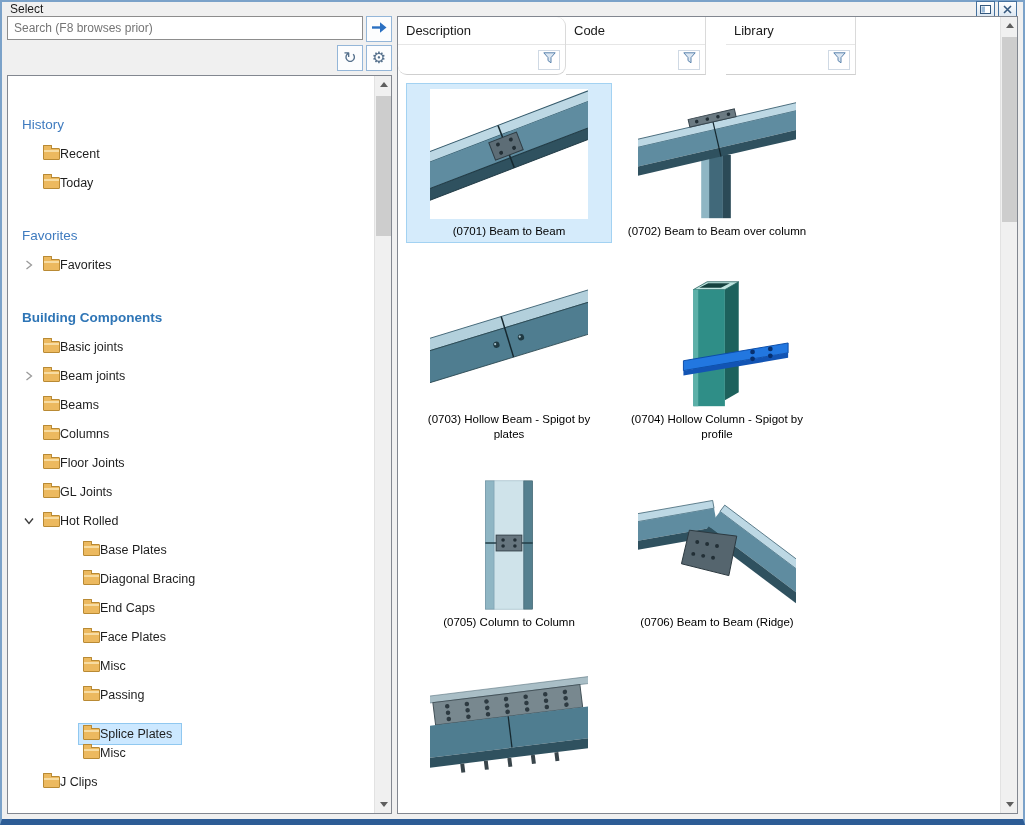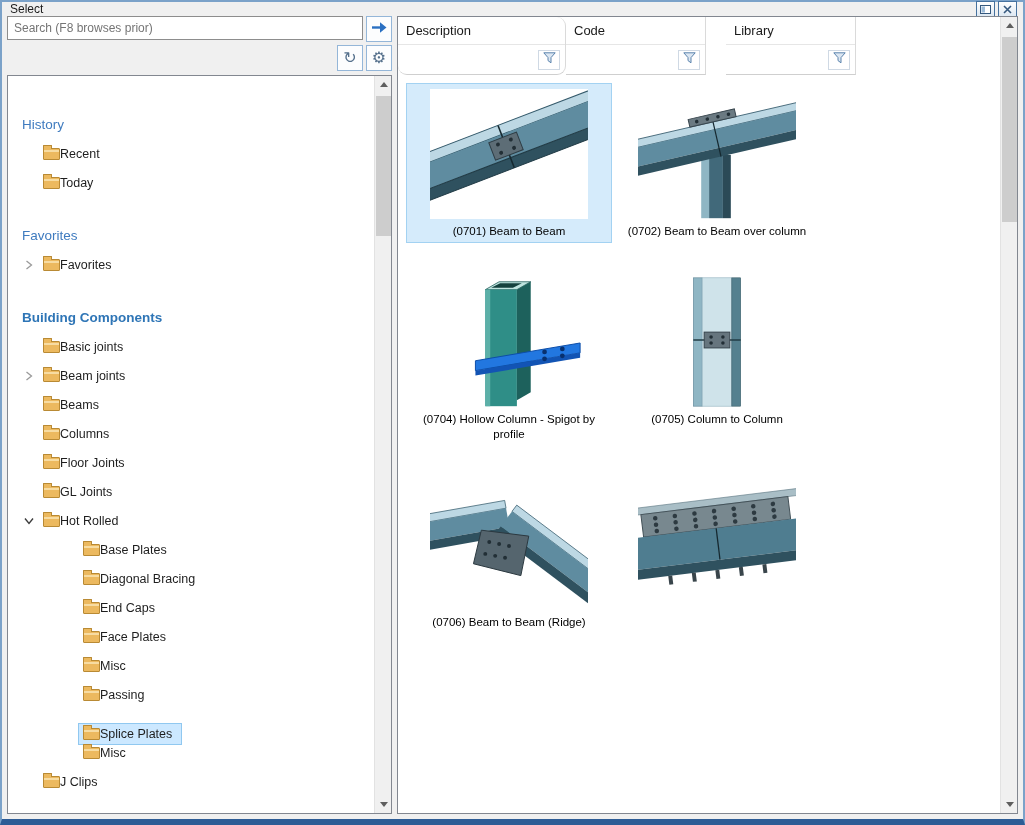--- a/index.html
+++ b/index.html
@@ -368,20 +368,36 @@
                 <circle cx="64" cy="28" r="1.8" fill="#222f36"></circle>
                   <circle cx="75" cy="28" r="1.8" fill="#222f36"></circle>
                 <circle cx="86" cy="28" r="1.8" fill="#222f36"></circle>
                   <circle cx="97" cy="28" r="1.8" fill="#222f36"></circle>
               </g>
             </svg>
           </div>
           <div class="caption">(0702) Beam to Beam over column</div>
         </div>
 
+        <div class="tile">
+          <div class="thumb">
+            <svg viewBox="0 0 160 130" width="158" height="130">
+              <g transform="rotate(-17 80 65)">
+                <rect x="-40" y="38" width="240" height="12" fill="#b3d0dc" stroke="#33596a" stroke-width="0.8"></rect>
+                <rect x="-40" y="50" width="240" height="31" fill="#4f7d90" stroke="#28454f" stroke-width="0.8"></rect>
+                <line x1="80" y1="38" x2="80" y2="81" stroke="#16282f" stroke-width="1.5"></line>
+                <circle cx="67" cy="64" r="3.2" fill="#203a43"></circle>
+                  <circle cx="93" cy="64" r="3.2" fill="#203a43"></circle>
+                <circle cx="66" cy="63" r="1.1" fill="#a9c3cd"></circle>
+                  <circle cx="92" cy="63" r="1.1" fill="#a9c3cd"></circle>
+              </g>
+            </svg>
+          </div>
+          <div class="caption">(0703) Hollow Beam - Spigot by plates</div>
+        </div>
 
         <div class="tile">
           <div class="thumb">
             <svg viewBox="0 0 160 130" width="158" height="130">
               <polygon points="56,12 88,12 102,4 70,4" fill="#bfe4df" stroke="#1e5a56" stroke-width="0.8"></polygon>
               <polygon points="62,10 84,10 93,5.5 71,5.5" fill="#15413e"></polygon>
               <rect x="56" y="12" width="32" height="118" fill="#2f8e87"></rect>
               <rect x="56" y="12" width="5" height="118" fill="#5cb0a8"></rect>
               <polygon points="88,12 102,4 102,116 88,124" fill="#1d615c"></polygon>
               <polygon points="46,84 152,66 152,76 46,94" fill="#2277e0" stroke="#0c4da9" stroke-width="1"></polygon>

